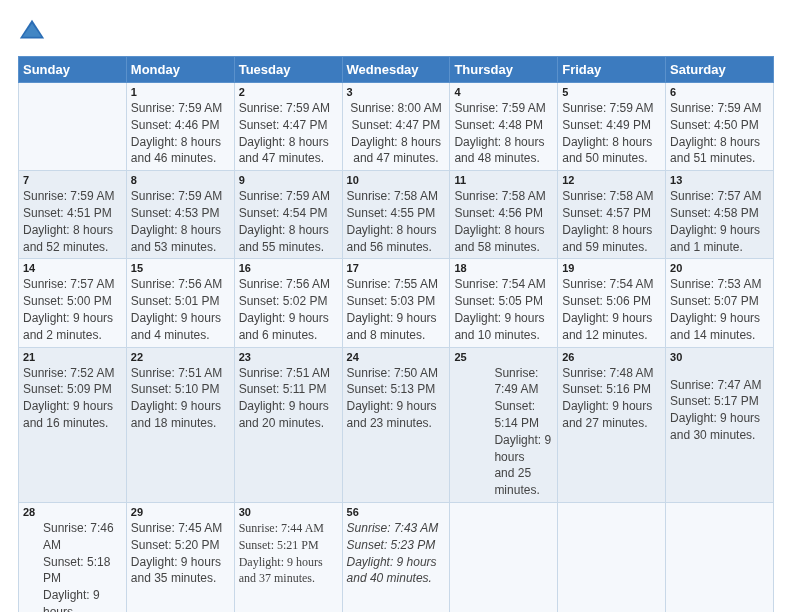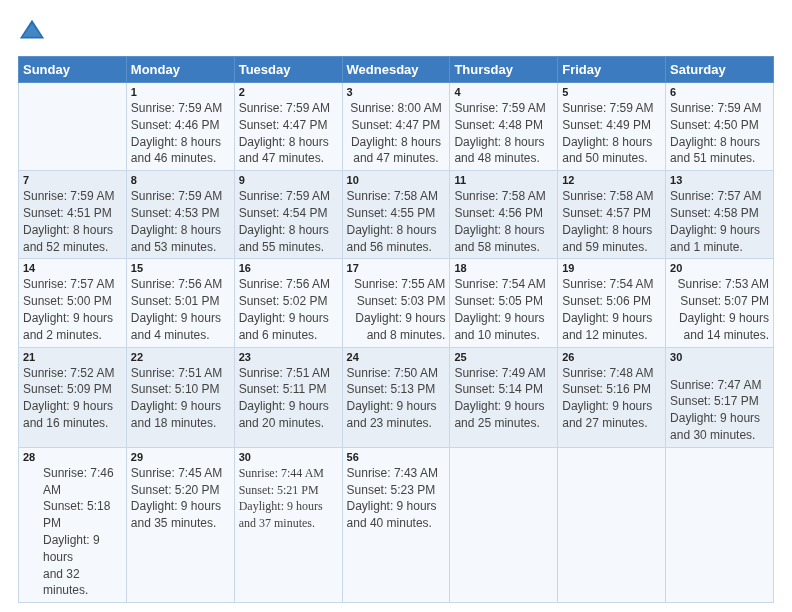--- a/index.html
+++ b/index.html
@@ -255,42 +255,42 @@
           </td>
           <td>
             <span class="day-number">16</span>
             <div class="day-info" style="white-space: pre-line;">Sunrise: 7:56 AM
 Sunset: 5:02 PM
 Daylight: 9 hours
 and 6 minutes.</div>
           </td>
           <td>
             <span class="day-number">17</span>
-            <div class="day-info" style="white-space: pre-line; text-align: right;">Sunrise: 7:55 AM
+            <div class="day-info" style="white-space: pre-line;">Sunrise: 7:55 AM
 Sunset: 5:03 PM
 Daylight: 9 hours
 and 8 minutes.</div>
           </td>
           <td>
             <span class="day-number">18</span>
             <div class="day-info" style="white-space: pre-line;">Sunrise: 7:54 AM
 Sunset: 5:05 PM
 Daylight: 9 hours
 and 10 minutes.</div>
           </td>
           <td>
             <span class="day-number">19</span>
             <div class="day-info" style="white-space: pre-line;">Sunrise: 7:54 AM
 Sunset: 5:06 PM
 Daylight: 9 hours
 and 12 minutes.</div>
           </td>
           <td>
             <span class="day-number">20</span>
-            <div class="day-info" style="white-space: pre-line; text-align: right;">Sunrise: 7:53 AM
+            <div class="day-info" style="white-space: pre-line;">Sunrise: 7:53 AM
 Sunset: 5:07 PM
 Daylight: 9 hours
 and 14 minutes.</div>
           </td>
         </tr>
         <tr>
           <td>
             <span class="day-number">21</span>
             <div class="day-info" style="white-space: pre-line;">Sunrise: 7:52 AM
 Sunset: 5:09 PM
@@ -313,21 +313,21 @@
           </td>
           <td>
             <span class="day-number">24</span>
             <div class="day-info" style="white-space: pre-line;">Sunrise: 7:50 AM
 Sunset: 5:13 PM
 Daylight: 9 hours
 and 23 minutes.</div>
           </td>
           <td>
             <span class="day-number">25</span>
-            <div class="day-info" style="white-space: pre-line;">Sunrise: 7:49 AM
+            <div class="day-info" style="white-space: pre-line; margin-left: 40px;">Sunrise: 7:49 AM
 Sunset: 5:14 PM
 Daylight: 9 hours
 and 25 minutes.</div>
           </td>
           <td>
             <span class="day-number">26</span>
             <div class="day-info" style="white-space: pre-line;">Sunrise: 7:48 AM
 Sunset: 5:16 PM
 Daylight: 9 hours
 and 27 minutes.</div>
@@ -357,21 +357,21 @@
           </td>
           <td>
             <span class="day-number">30</span>
             <div class="day-info" style="white-space: pre-line; font-family: Liberation Serif, serif;">Sunrise: 7:44 AM
 Sunset: 5:21 PM
 Daylight: 9 hours
 and 37 minutes.</div>
           </td>
           <td>
             <span class="day-number">56</span>
-            <div class="day-info" style="white-space: pre-line;">Sunrise: 7:43 AM
+            <div class="day-info" style="white-space: pre-line; font-style: italic;">Sunrise: 7:43 AM
 Sunset: 5:23 PM
 Daylight: 9 hours
 and 40 minutes.</div>
           </td>
           <td class="empty-cell"></td>
           <td class="empty-cell"></td>
           <td class="empty-cell"></td>
         </tr>
       </tbody>
   </table>

